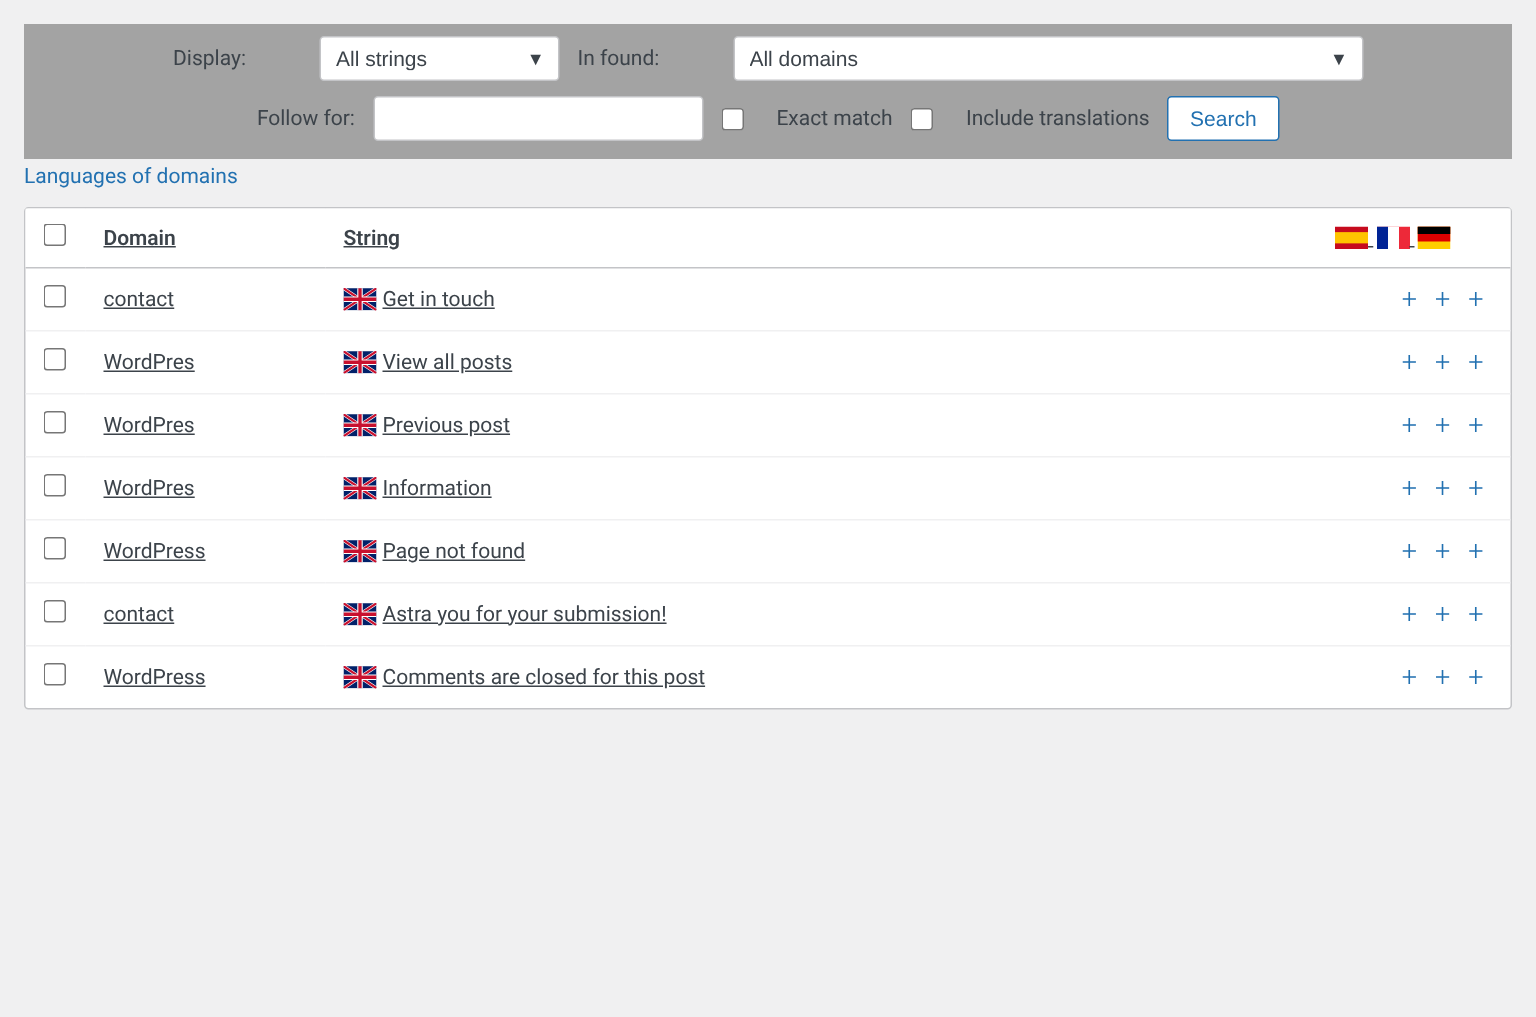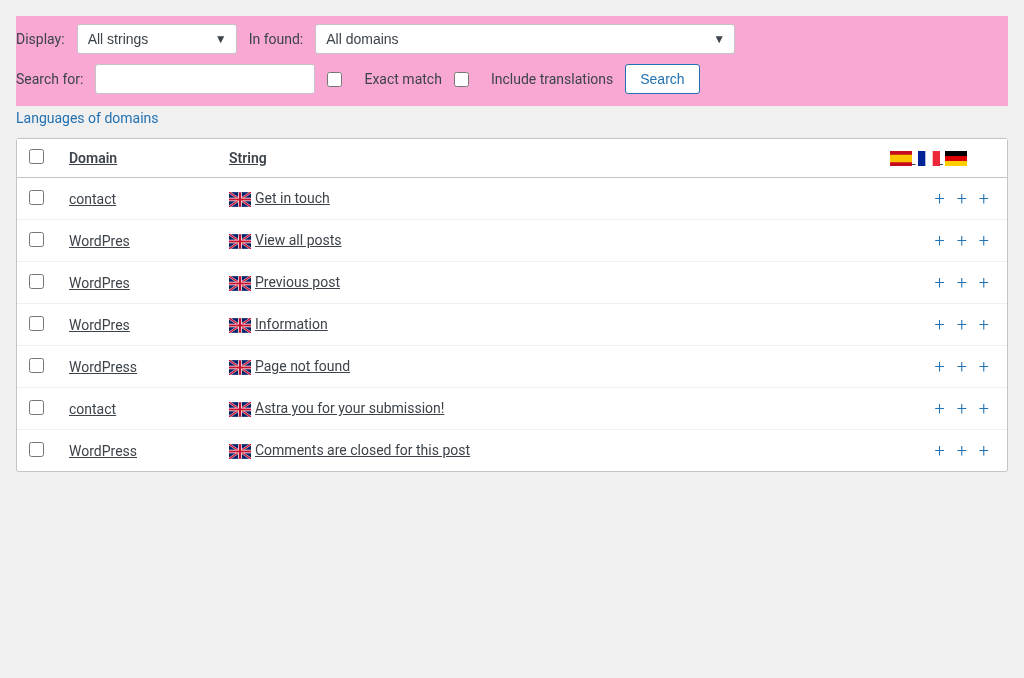--- a/index.html
+++ b/index.html
@@ -8,45 +8,47 @@
       background: #f0f0f1;
       color: #3c434a;
       font-size: 14px;
     }
     .container {
       background: #f0f0f1;
       padding: 16px;
       min-height: 678px;
     }
     .toolbar {
-      background: #f9a8d4;
+      background: #a3a3a3;
       padding: 8px 0 12px 0;
       display: flex;
       flex-direction: column;
       gap: 10px;
+      align-items: center;
     }
     .toolbar-row1 {
       display: flex;
       align-items: center;
       gap: 12px;
     }
     .toolbar-row2 {
       display: flex;
       align-items: center;
       gap: 12px;
     }
     .label-text {
       font-size: 14px;
       color: #3c434a;
       white-space: nowrap;
     }
     .select-wrapper {
       position: relative;
       display: inline-flex;
       align-items: center;
+      margin-left: 37px;
     }
     .select-wrapper select {
       appearance: none;
       -webkit-appearance: none;
       background: #fff;
       border: 1px solid #c3c4c7;
       border-radius: 3px;
       padding: 6px 32px 6px 10px;
       font-size: 14px;
       color: #3c434a;
@@ -219,21 +221,21 @@
           <option>contact</option>
           <option>WordPres</option>
           <option>Astra</option>
           <option>WordPress</option>
         </select>
         <span class="chevron-icon">▼</span>
       </div>
     </div>
 
     <div class="toolbar-row2">
-      <span class="label-text">Search for:</span>
+      <span class="label-text">Follow for:</span>
       <input type="text" class="search-input" style="">
       <label class="checkbox-label">
         <input type="checkbox" style="">
         <span>Exact match</span>
       </label>
       <label class="checkbox-label">
         <input type="checkbox" style="">
         <span>Include translations</span>
       </label>
       <button class="search-button">Search</button>

